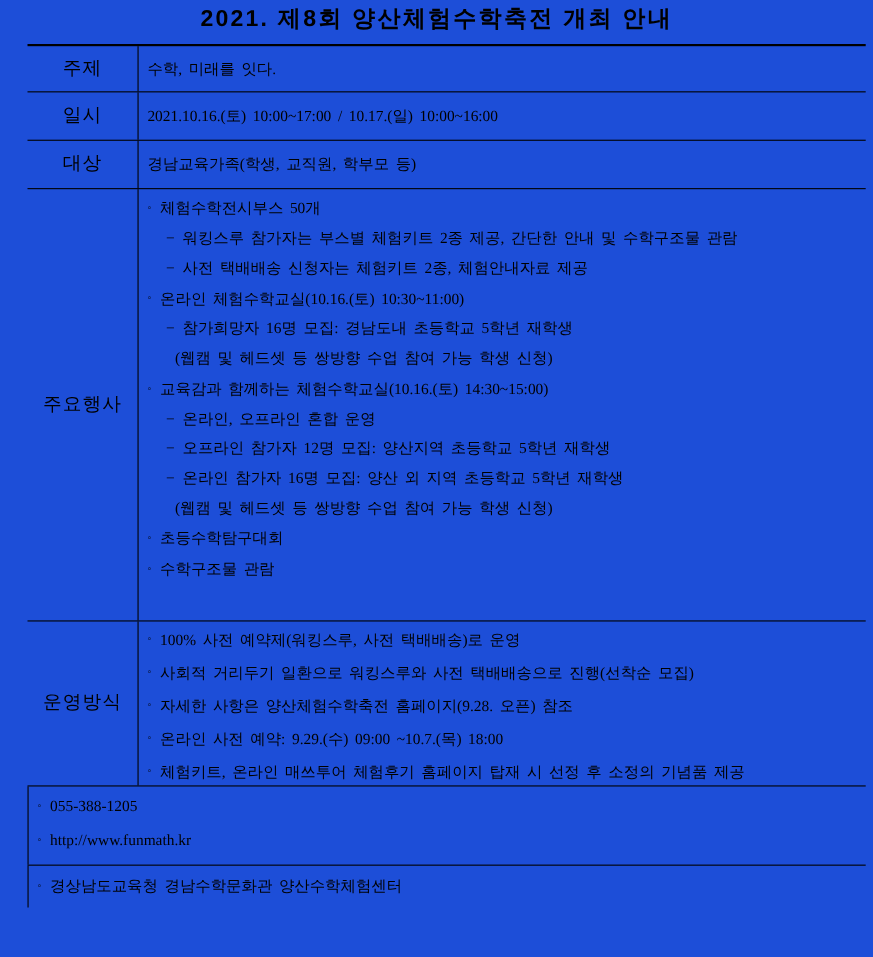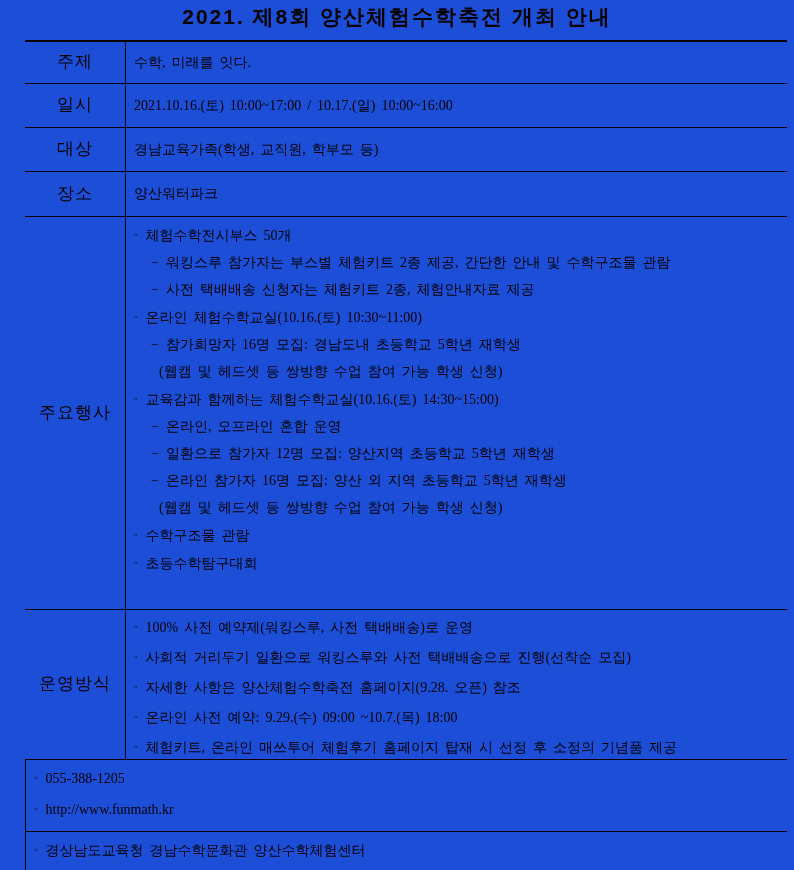--- a/index.html
+++ b/index.html
@@ -82,28 +82,20 @@
         </div>
   </div>
       <div class="row row2">
     <div class="label">대상</div>
     <div class="content single">
           <div class="line i0">
     <span class="text">경남교육가족(학생, 교직원, 학부모 등)</span>
   </div>
         </div>
   </div>
-      <div class="row row3">
-    <div class="label">장소</div>
-    <div class="content single">
-          <div class="line i0">
-    <span class="text">양산워터파크</span>
-  </div>
-        </div>
-  </div>
       <div class="row row4">
     <div class="label">주요행사</div>
     <div class="content">
           <div class="line i0">
     <span class="marker circle">◦</span><span class="text">체험수학전시부스 50개</span>
   </div>
           <div class="line i1">
     <span class="marker dash">−</span><span class="text">워킹스루 참가자는 부스별 체험키트 2종 제공, 간단한 안내 및 수학구조물 관람</span>
   </div>
           <div class="line i1">
@@ -118,33 +110,33 @@
           <div class="line i2">
     <span class="text">(웹캠 및 헤드셋 등 쌍방향 수업 참여 가능 학생 신청)</span>
   </div>
           <div class="line i0">
     <span class="marker circle">◦</span><span class="text">교육감과 함께하는 체험수학교실(10.16.(토) 14:30~15:00)</span>
   </div>
           <div class="line i1">
     <span class="marker dash">−</span><span class="text">온라인, 오프라인 혼합 운영</span>
   </div>
           <div class="line i1">
-    <span class="marker dash">−</span><span class="text">일환으로 참가자 12명 모집: 양산지역 초등학교 5학년 재학생</span>
+    <span class="marker dash">−</span><span class="text">오프라인 참가자 12명 모집: 양산지역 초등학교 5학년 재학생</span>
   </div>
           <div class="line i1">
     <span class="marker dash">−</span><span class="text">온라인 참가자 16명 모집: 양산 외 지역 초등학교 5학년 재학생</span>
   </div>
           <div class="line i2">
     <span class="text">(웹캠 및 헤드셋 등 쌍방향 수업 참여 가능 학생 신청)</span>
   </div>
           <div class="line i0">
-    <span class="marker circle">◦</span><span class="text">수학구조물 관람</span>
+    <span class="marker circle">◦</span><span class="text">초등수학탐구대회</span>
   </div>
           <div class="line i0">
-    <span class="marker circle">◦</span><span class="text">초등수학탐구대회</span>
+    <span class="marker circle">◦</span><span class="text">수학구조물 관람</span>
   </div>
         </div>
   </div>
       <div class="row row5">
     <div class="label">운영방식</div>
     <div class="content">
           <div class="line i0">
     <span class="marker circle">◦</span><span class="text">100% 사전 예약제(워킹스루, 사전 택배배송)로 운영</span>
   </div>
           <div class="line i0">

